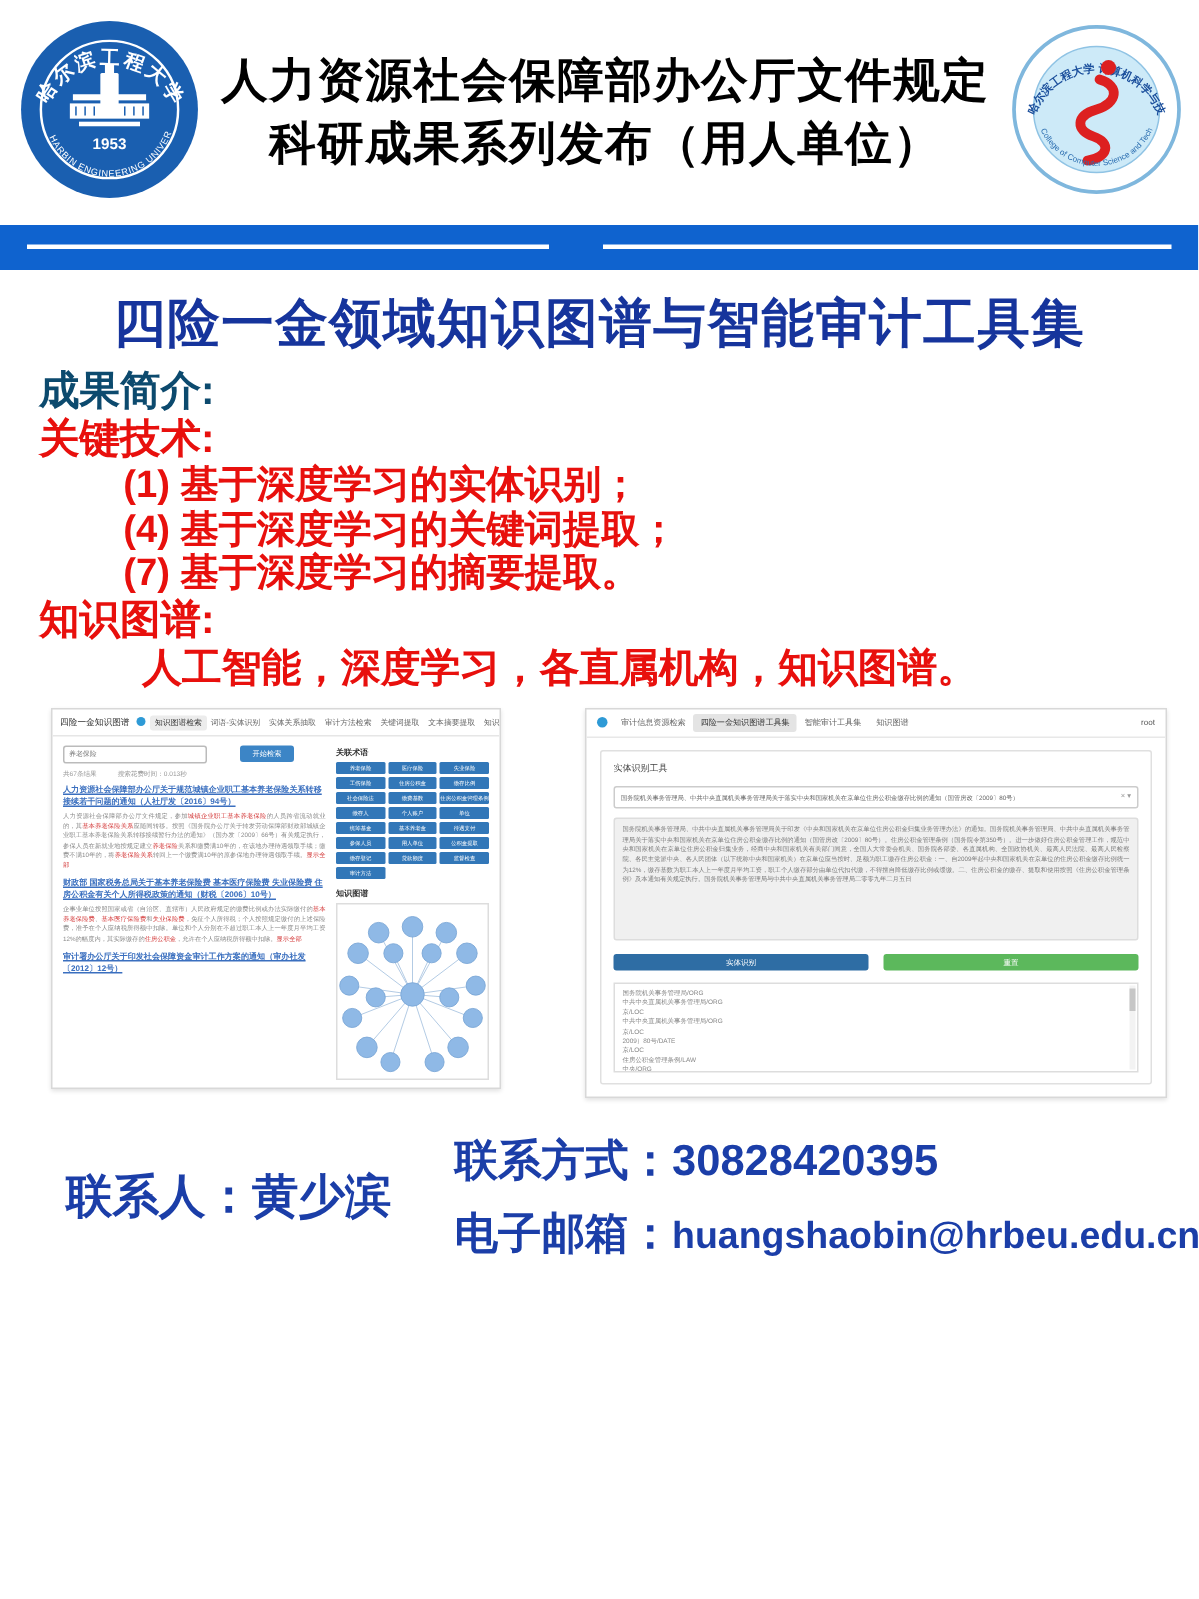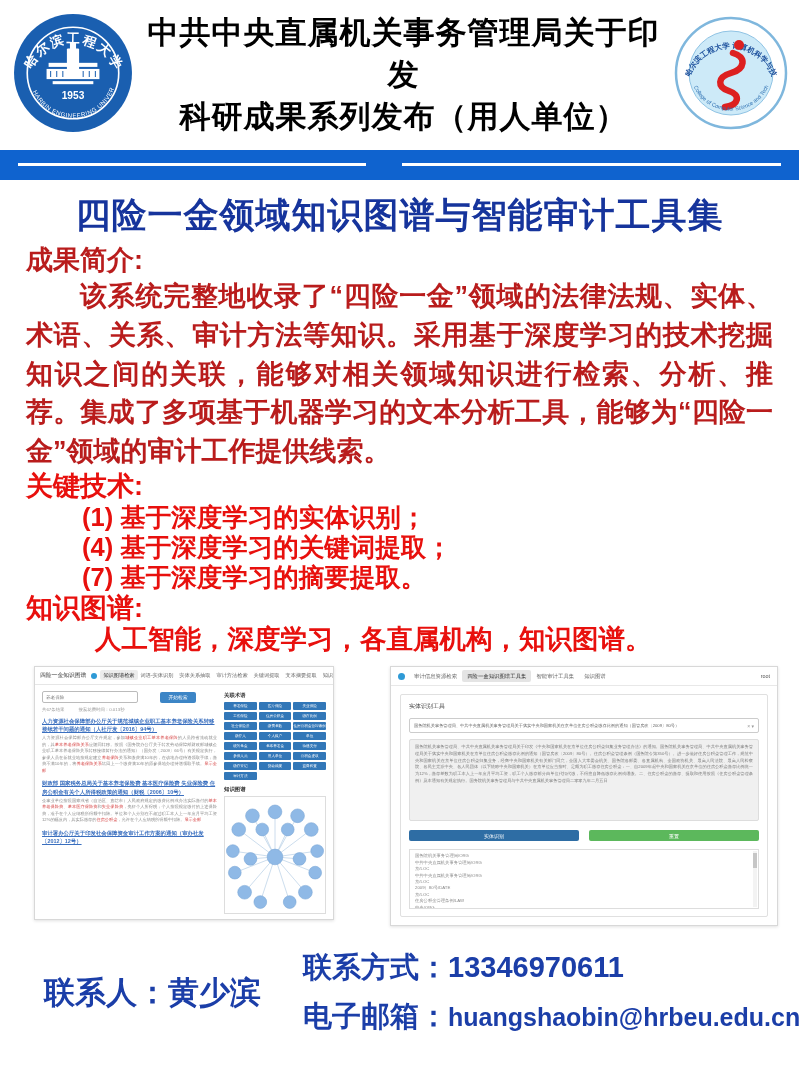--- a/index.html
+++ b/index.html
@@ -17,21 +17,21 @@
   .band{position:relative;height:30px;background:#0f63cf;margin-top:8px;}
   .band .wline{position:absolute;top:13px;height:3px;background:#fff;}
   .band .wl-left{left:18px;width:348px;}
   .band .wl-right{left:402px;right:18px;}
 
   
   .main-title{margin-top:12px;text-align:center;font-size:35px;font-weight:900;color:#16349c;letter-spacing:1px;}
 
   
   .sections{padding:6px 26px 0 26px;}
-  .navy{color:#b91c1c;}
+  .navy{color:#0c4a6e;}
   .red{color:#e8100d;}
   .sec-head{font-size:27px;font-weight:900;line-height:1.18;}
   .intro-p{font-size:27px;font-weight:900;line-height:1.44;text-align:justify;text-indent:2em;margin:0;}
   .kt-item{font-size:25.5px;font-weight:900;line-height:1.17;padding-left:2.2em;}
   .app-line{font-size:26.5px;font-weight:900;line-height:1.2;padding-left:2.6em;}
 
   
   .shots{display:flex;align-items:flex-start;margin:10px 0 0 34px;}
   .shot{background:#fff;border:1px solid #d8d8d8;box-shadow:0 1px 3px rgba(0,0,0,.12);overflow:hidden;}
   .shot-left{width:298px;height:252px;}
@@ -118,21 +118,21 @@
           <line x1="76" y1="58" x2="76" y2="64"></line>
             <line x1="82" y1="58" x2="82" y2="64"></line>
         </g>
         <text x="60" y="86" text-anchor="middle" font-size="10" fill="#ffffff" font-weight="bold">1953</text>
         <text font-size="6" fill="#ffffff" letter-spacing="0.5">
           <textPath href="#arcBot" startOffset="4%">HARBIN ENGINEERING UNIVERSITY</textPath>
         </text>
       </svg>
     </div>
     <div class="h-titles">
-      <div class="l1">中共中央直属机关事务管理局关于印发</div>
+      <div class="l1">人力资源社会保障部办公厅文件规定</div>
       <div class="l2">科研成果系列发布（用人单位）</div>
     </div>
     <div class="logo">
       <svg width="116" height="116" viewBox="0 0 116 116">
         <circle cx="58" cy="58" r="55" fill="#ffffff" stroke="#7fb7dd" stroke-width="2.5"></circle>
         <circle cx="58" cy="58" r="42" fill="#cdeaf8" stroke="#8fc3e4" stroke-width="1"></circle>
         <defs>
           <path id="cArcTop" d="M 16,64 A 44,44 0 0 1 100,64"></path>
           <path id="cArcBot" d="M 20,70 A 41,41 0 0 0 96,70"></path>
         </defs>
@@ -150,21 +150,20 @@
 
   <div class="band">
     <div class="wline wl-left"></div>
     <div class="wline wl-right"></div>
   </div>
 
   <div class="main-title">四险一金领域知识图谱与智能审计工具集</div>
 
   <div class="sections">
     <div class="sec-head navy">成果简介:</div>
-    <p class="intro-p navy">该系统完整地收录了“四险一金”领域的法律法规、实体、术语、关系、审计方法等知识。采用基于深度学习的技术挖掘知识之间的关联，能够对相关领域知识进行检索、分析、推荐。集成了多项基于机器学习的文本分析工具，能够为“四险一金”领域的审计工作提供线索。</p>
 
     <div class="sec-head red">关键技术:</div>
     <div>
 
     <div class="kt-item red">(1) 基于深度学习的实体识别；</div>
         <div class="kt-item red">(4) 基于深度学习的关键词提取；</div>
         <div class="kt-item red">(7) 基于深度学习的摘要提取。</div>
       </div>
 
     <div class="sec-head red">知识图谱:</div>
@@ -308,18 +307,18 @@
               <div class="rt-thumb"></div>
             </div>
         </div>
       </div>
     </div>
   </div>
 
   <div class="footer">
     <div class="f-name">联系人：黄少滨</div>
     <div class="f-right">
-      <div class="f-line">联系方式：13346970611</div>
+      <div class="f-line">联系方式：30828420395</div>
       <div class="f-line"><span>电子邮箱：</span><span class="f-email">huangshaobin@hrbeu.edu.cn</span></div>
     </div>
   </div>
 
 </div>
 
 </body></html>

